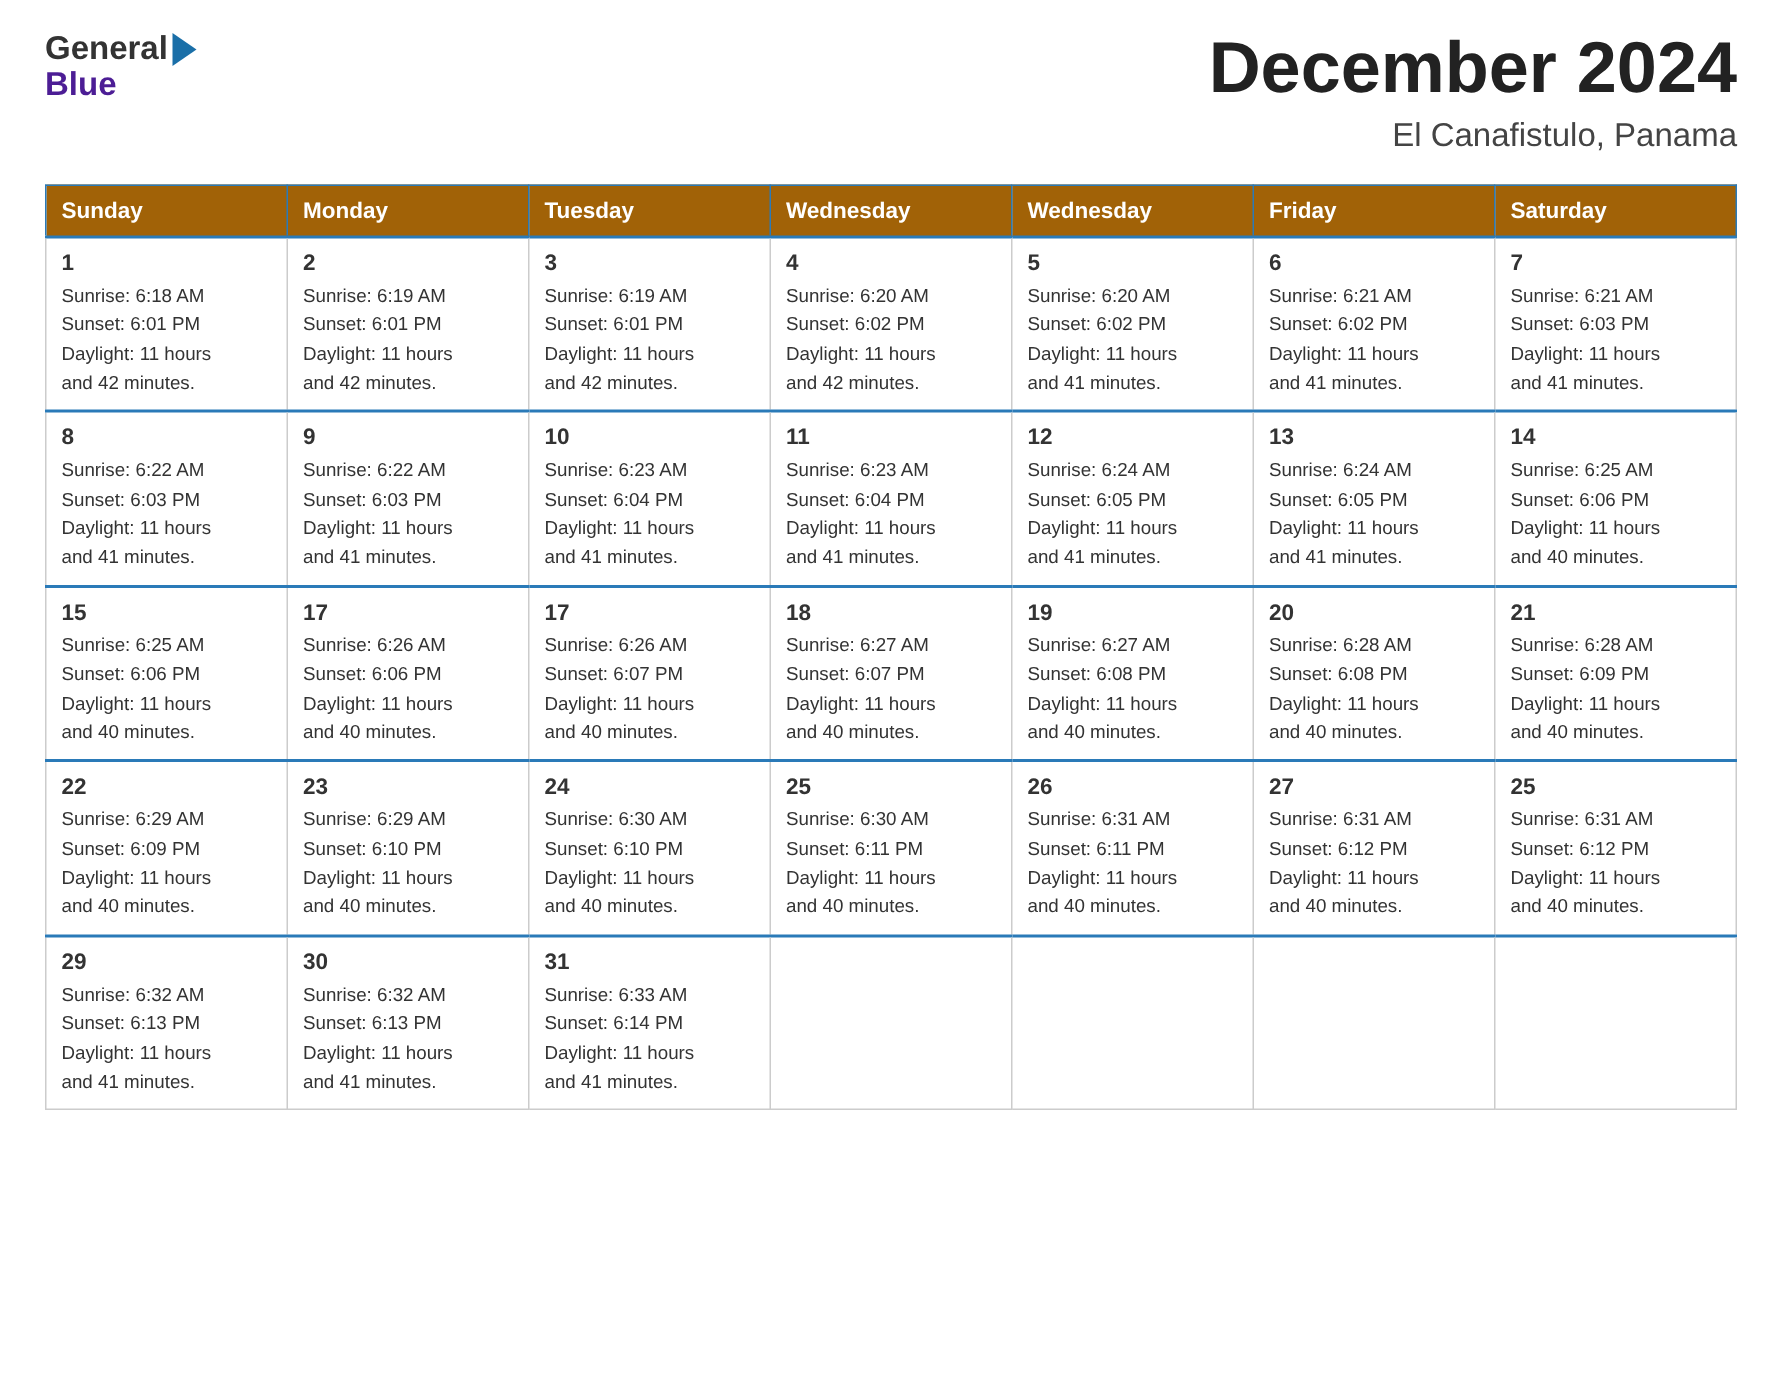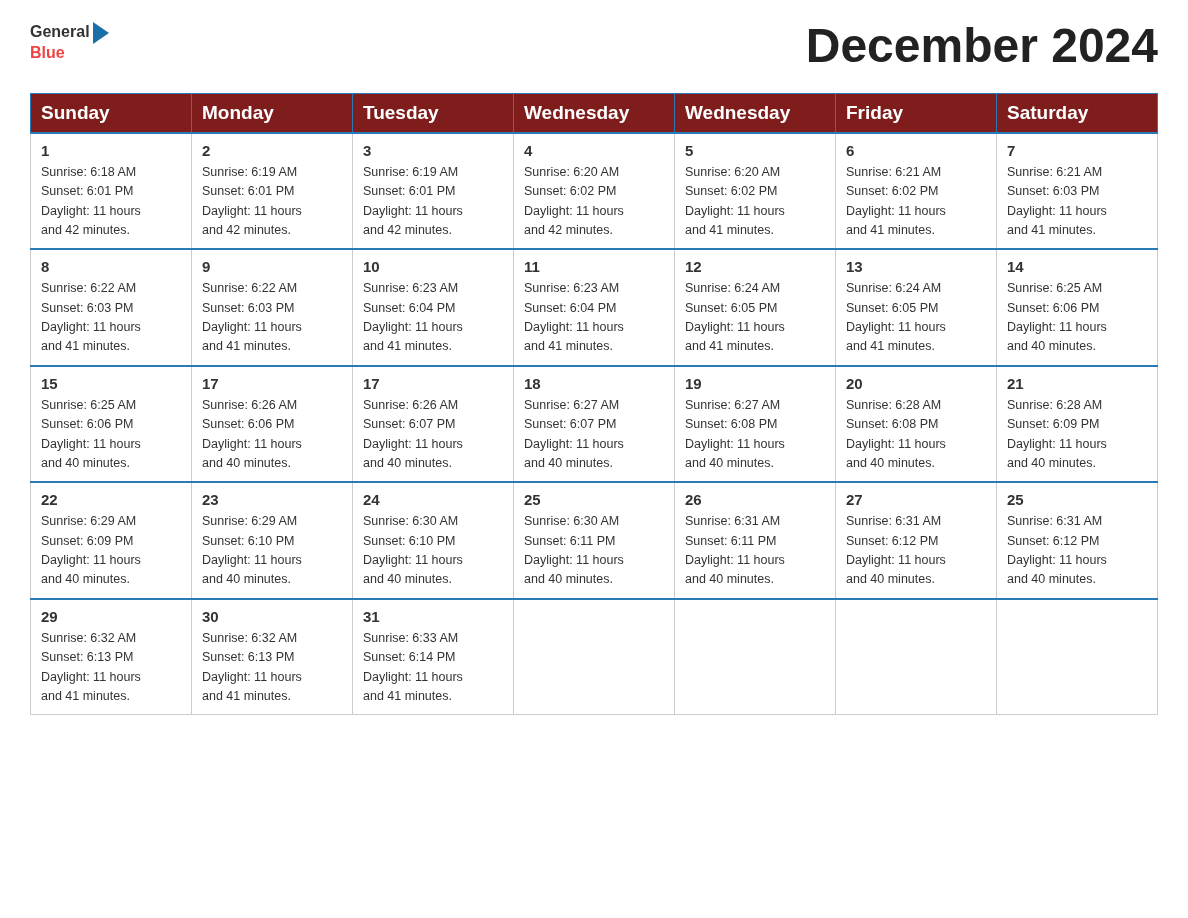--- a/index.html
+++ b/index.html
@@ -15,26 +15,26 @@
       justify-content: space-between;
       align-items: flex-start;
       margin-bottom: 20px;
     }
     .logo {
       display: flex;
       align-items: center;
       gap: 4px;
     }
     .logo-text {
-      font-size: 16px;
+      font-size: 22px;
       font-weight: bold;
       color: #333;
     }
     .logo-blue {
-      color: #ef4444;
+      color: #4c1d95;
     }
     .title-section {
       text-align: right;
     }
     .month-title {
       font-size: 48px;
       font-weight: bold;
       color: #222;
       line-height: 1.1;
     }
@@ -42,23 +42,23 @@
       font-size: 22px;
       color: #444;
       margin-top: 4px;
     }
     table {
       width: 100%;
       border-collapse: collapse;
       table-layout: fixed;
     }
     th {
-      background-color: #7f1d1d;
+      background-color: #a16207;
       color: #fff;
-      font-size: 19px;
+      font-size: 15px;
       font-weight: bold;
       padding: 8px 10px;
       text-align: left;
       border: 1px solid #2a7ab8;
     }
     td {
       vertical-align: top;
       border: 1px solid #ccc;
       border-top: 2px solid #2a7ab8;
       padding: 8px 10px;
@@ -89,20 +89,21 @@
         <span class="logo-text">General</span>
         <span style="display:inline-block; width:0; height:0; border-left:16px solid #1a6fa8; border-top:11px solid transparent; border-bottom:11px solid transparent; margin-left:3px; margin-top:2px;"></span>
       </div>
       <div style="display:flex; align-items:center; margin-top:0px;">
         <span class="logo-text logo-blue">Blue</span>
       </div>
     </div>
   </div>
   <div class="title-section">
     <div class="month-title">December 2024</div>
+    <div class="location">El Canafistulo, Panama</div>
   </div>
 </div>
 
 <table>
   <thead>
     <tr>
       <th>Sunday</th>
       <th>Monday</th>
       <th>Tuesday</th>
       <th>Wednesday</th>

